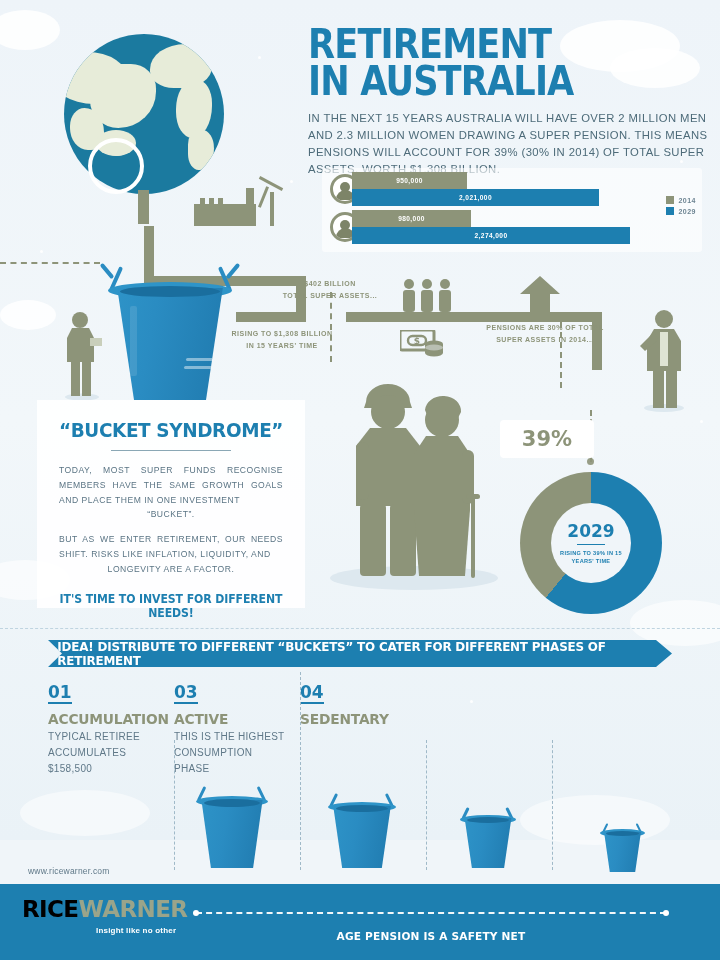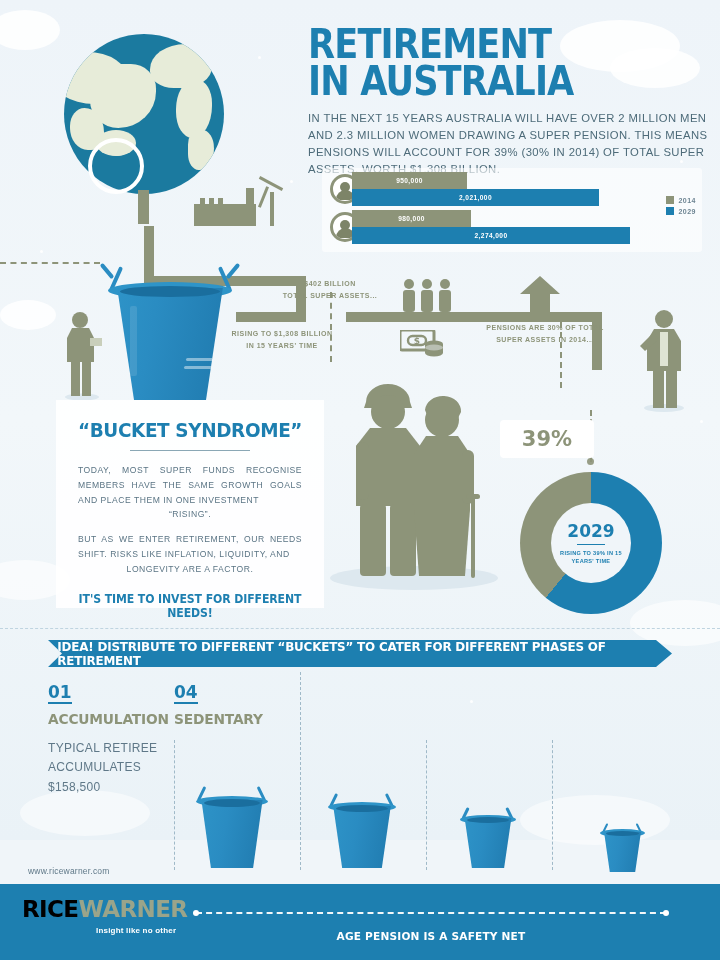--- a/index.html
+++ b/index.html
@@ -74,21 +74,21 @@
     position:relative;
   }
   .bucket-rim { position:absolute; left:-2px; top:-6px; width:124px; height:17px; border-radius:50%;
                 background:#2e94c8; border:0; }
   .bucket-inner { position:absolute; left:10px; top:-2px; width:100px; height:11px; border-radius:50%;
                   background:#1a6e9e; }
   .handle { position:absolute; width:4px; height:26px; background:#2a8cc2; border-radius:2px; }
   .bshine { position:absolute; background:rgba(255,255,255,.45); border-radius:2px; }
 
   
-  .card { position:absolute; left:56px; top:400px; width:268px; height:208px;
+  .card { position:absolute; left:37px; top:400px; width:268px; height:208px;
           background:rgba(255,255,255,.9); }
   .card h2 { text-align:center; margin-top:18px; font-family:"DejaVu Sans", sans-serif;
              font-weight:bold; font-size:20px; color:#1d7fb0; letter-spacing:-.4px;
              transform:scaleX(.92); }
   .card .rule { width:120px; height:1px; background:#8aa7b5; margin:8px auto 12px; }
   .card p { font-size:8.6px; line-height:1.72; color:#5a7484; text-align:justify;
             padding:0 22px; letter-spacing:.5px; }
   .card p.center-last { text-align:center; }
   .card .cta { text-align:center; margin-top:16px; font-family:"DejaVu Sans", sans-serif;
                font-weight:bold; font-size:11.5px; color:#1d7fb0; letter-spacing:-.1px; transform:scaleX(.95); }
@@ -120,21 +120,21 @@
 
   
   .phases { position:absolute; left:48px; top:684px; width:630px; display:flex; }
   .phase { width:126px; padding-right:14px; position:relative; }
   .phase .num { font-family:"DejaVu Sans", sans-serif; font-weight:bold; font-size:17px;
                 color:#1d7fb0; border-bottom:2px solid #1d7fb0; display:inline-block;
                 padding-bottom:1px; line-height:1; }
   .phase .nm { font-family:"DejaVu Sans", sans-serif; font-weight:bold; font-size:14.5px;
                color:#8d9479; margin-top:7px; letter-spacing:-.2px; transform:scaleX(.95);
                transform-origin:left; }
-  .phase .ds { font-size:12px; color:#5f7888; line-height:1.62; margin-top:12px; letter-spacing:.3px; }
+  .phase .ds { font-size:10px; color:#5f7888; line-height:1.62; margin-top:2px; letter-spacing:.3px; }
   .vdash { position:absolute; border-left:1px dashed #9fb9c8; }
 
   
   .sbucket { position:absolute; }
   .sb-body { background:linear-gradient(100deg,#2e94c8 0%,#2a8cc2 40%,#1f79ad 100%);
              clip-path: polygon(5% 0, 95% 0, 81% 100%, 19% 100%); position:relative; }
   .sb-rim { position:absolute; left:-2px; top:-4px; border-radius:50%; background:#2e94c8; }
   .sb-in { position:absolute; border-radius:50%; background:#1a6e9e; }
 
   
@@ -327,21 +327,21 @@
     </g>
     <path d="M24 26 h8 v34 h-8 z" fill="#dfe4d4"></path>
   </svg>
 
   <div class="card">
     <h2>“BUCKET SYNDROME”</h2>
     <div class="rule"></div>
     <p>
       <span>TODAY, MOST SUPER FUNDS RECOGNISE MEMBERS HAVE THE SAME GROWTH GOALS AND PLACE THEM IN ONE INVESTMENT</span>
     </p>
-    <p class="center-last">“RISING”.</p>
+    <p class="center-last">“BUCKET”.</p>
     <p style="margin-top:10px;">
       <span>BUT AS WE ENTER RETIREMENT, OUR NEEDS SHIFT. RISKS LIKE INFLATION, LIQUIDITY, AND</span>
     </p>
     <p class="center-last">LONGEVITY ARE A FACTOR.</p>
     <div class="cta">IT'S TIME TO INVEST FOR DIFFERENT NEEDS!</div>
   </div>
 
   <div class="shadow-ell" style="left:330px;top:566px;width:168px;height:24px;"></div>
   <svg width="170" height="206" viewBox="0 0 170 206" style="position:absolute;left:330px;top:376px;">
     <g fill="#8d9479">
@@ -385,20 +385,25 @@
     <span>IDEA! DISTRIBUTE TO DIFFERENT “BUCKETS” TO CATER FOR DIFFERENT PHASES OF RETIREMENT</span>
   </div>
 
   <div class="phases">
     <div class="phase">
       <div class="num">01</div>
       <div class="nm">ACCUMULATION</div>
       <div class="ds">TYPICAL RETIREE ACCUMULATES $158,500</div>
     </div>
     <div class="phase">
+      <div class="num">03</div>
+      <div class="nm">ACTIVE</div>
+      <div class="ds">THIS IS THE HIGHEST CONSUMPTION PHASE</div>
+    </div>
+    <div class="phase">
       <div class="num">04</div>
       <div class="nm">SEDENTARY</div>
     </div>
   </div>
 
   <div class="vdash" style="left:174px;top:740px;height:130px;"></div>
   <div class="vdash" style="left:300px;top:672px;height:198px;"></div>
   <div class="vdash" style="left:426px;top:740px;height:130px;"></div>
   <div class="vdash" style="left:552px;top:740px;height:130px;"></div>
 

